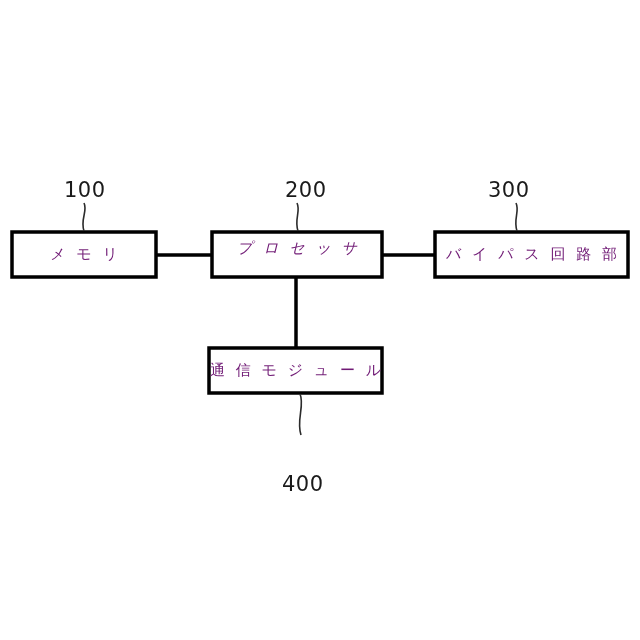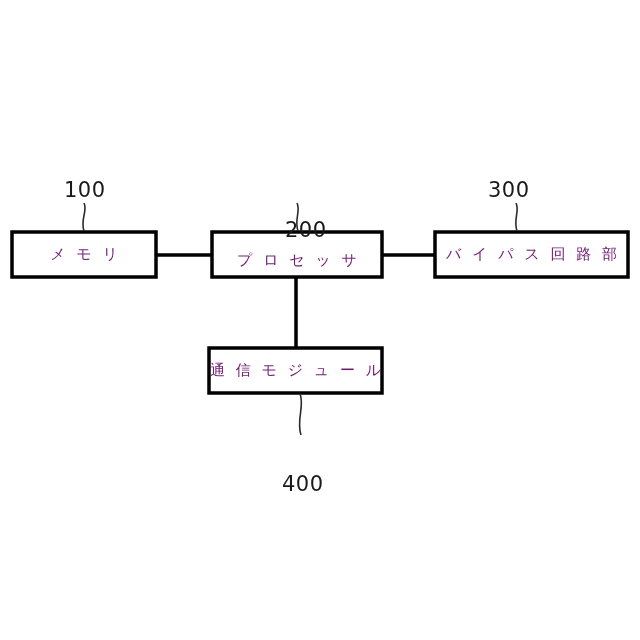--- a/index.html
+++ b/index.html
@@ -68,27 +68,27 @@
 
     <path d="M 297 203 C 301 211, 294 219, 298 231" fill="none" stroke="#2b2b2b" stroke-width="1.6"></path>
 
     <path d="M 516 203 C 520 211, 513 219, 517 231" fill="none" stroke="#2b2b2b" stroke-width="1.6"></path>
 
     <path d="M 300 394 C 305 405, 296 420, 301 435" fill="none" stroke="#2b2b2b" stroke-width="1.6"></path>
   </svg>
 
   <div class="box-label" style="left:12px; top:232px; width:144px; height:45px;">メ モ リ</div>
 
-  <div class="box-label" style="left:212px; top:244px; width:170px; height:33px;">プ ロ セ ッ サ</div>
+  <div class="box-label" style="left:212px; top:232px; width:170px; height:33px;font-style:italic;">プ ロ セ ッ サ</div>
 
   <div class="box-label" style="left:435px; top:232px; width:193px; height:45px;">バ イ パ ス 回 路 部</div>
 
   <div class="box-label" style="left:209px; top:348px; width:173px; height:45px;">通 信 モ ジ ュ ー ル</div>
 
   <div class="ref-num" style="left:64px; top:178px;">100</div>
 
-  <div class="ref-num" style="left:285px; top:178px;margin-top:40px;">200</div>
+  <div class="ref-num" style="left:285px; top:178px;">200</div>
 
   <div class="ref-num" style="left:488px; top:178px;">300</div>
 
   <div class="ref-num" style="left:282px; top:440px;margin-top:32px;">400</div>
 
 </div>
 
 </body></html>

